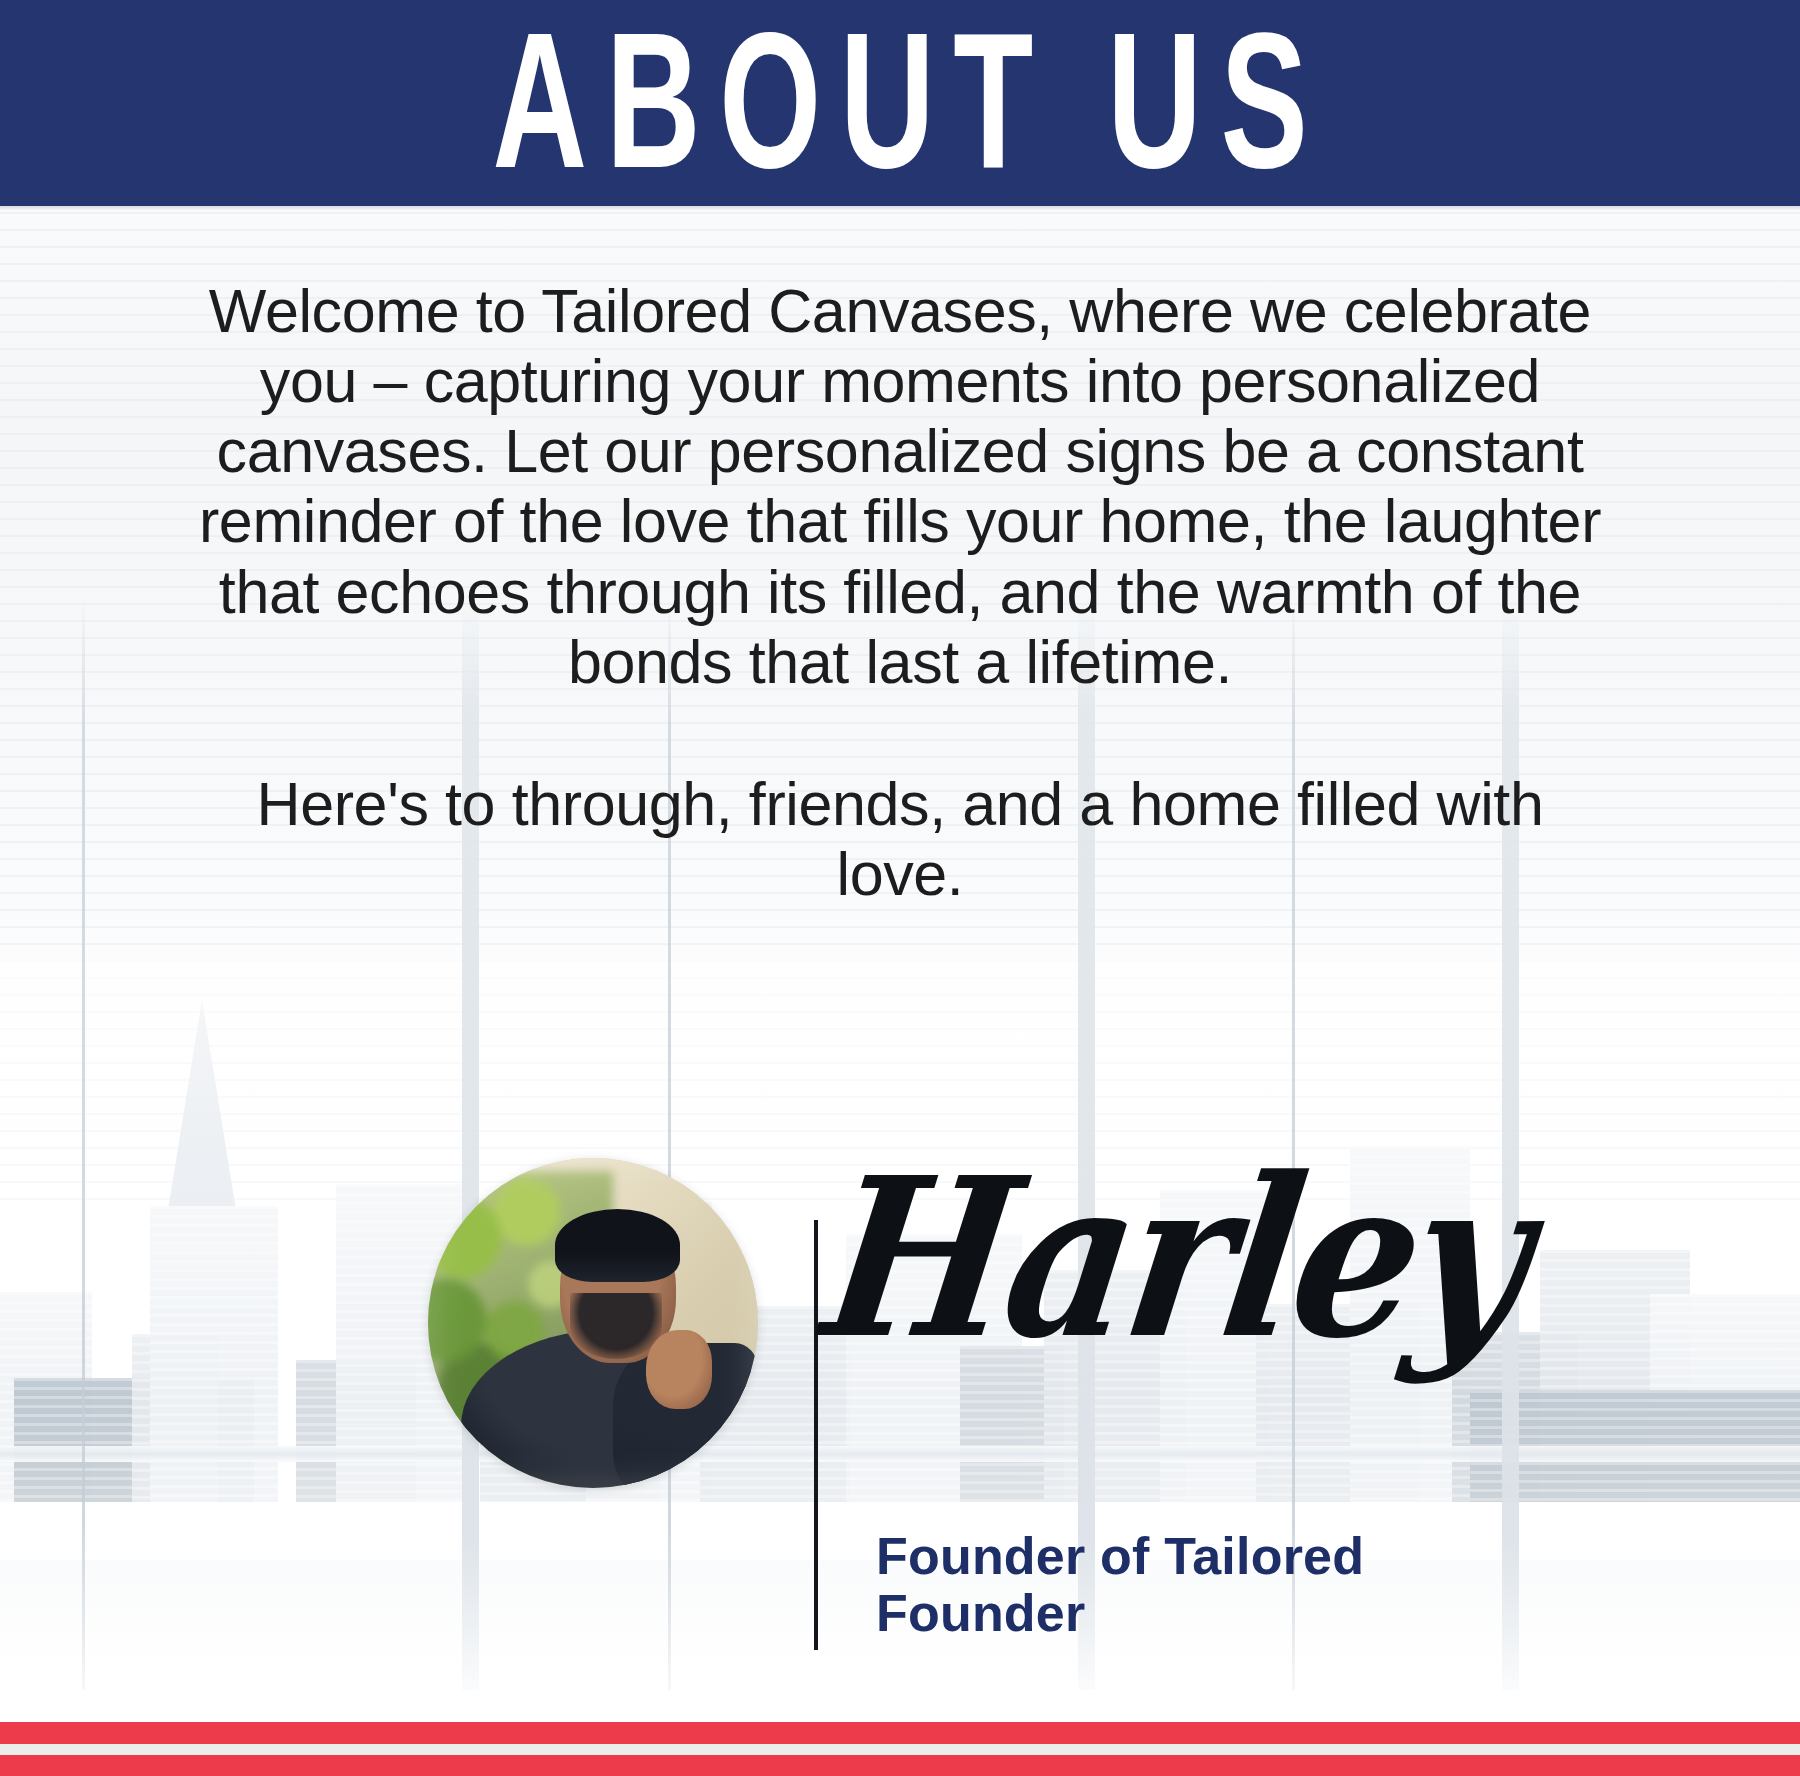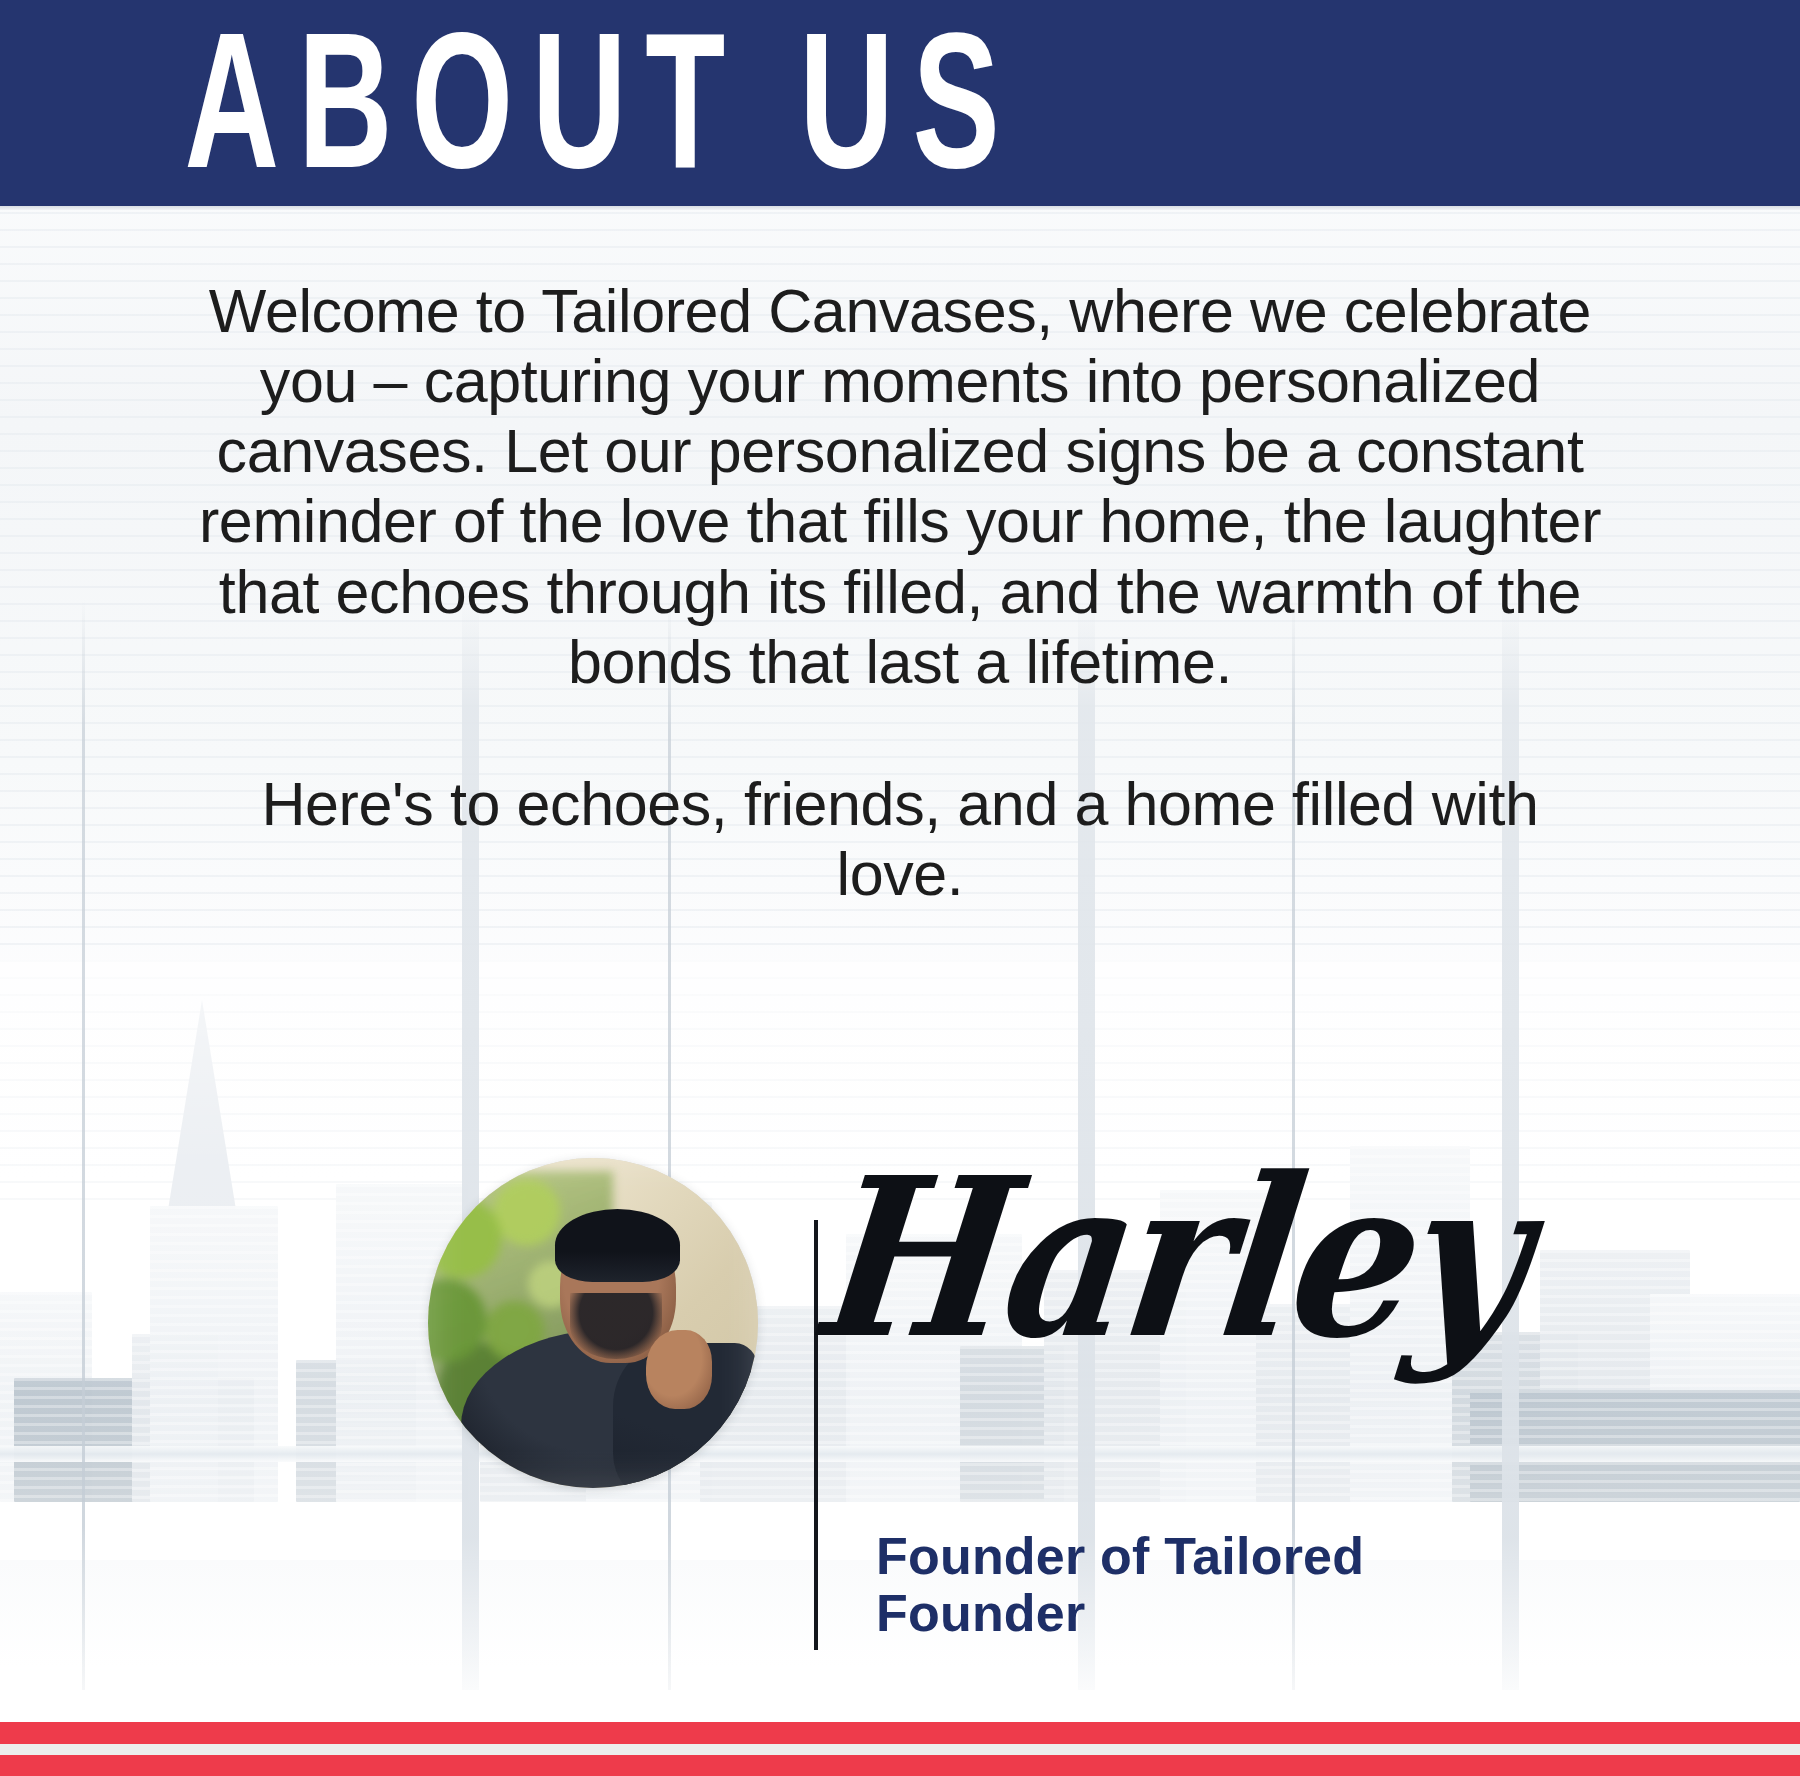--- a/index.html
+++ b/index.html
@@ -104,21 +104,21 @@
 
   
   .header-band {
     position: absolute;
     left: 0; top: 0;
     width: 1800px;
     height: 206px;
     background: #25356f;
     display: flex;
     align-items: center;
-    justify-content: flex-start;
+    justify-content: center;
     overflow: hidden;
     z-index: 6;
   }
   .header-title {
     color: #ffffff;
     font-family: "Liberation Sans", sans-serif;
     font-weight: 700;
     font-size: 182px;
     line-height: 1;
     letter-spacing: 26px;
@@ -355,21 +355,21 @@
   </div>
 
   <div class="header-band">
     <div class="header-title">ABOUT US</div>
   </div>
   <div class="header-underline"></div>
 
   <div class="copy">
     <p>Welcome to Tailored Canvases, where we celebrate you – capturing your moments into personalized canvases. Let our personalized signs be a constant reminder of the love that fills your home, the laughter that echoes through its filled, and the warmth of the bonds that last a lifetime.</p>
     <div class="gap"></div>
-    <p>Here's to echoes, friends, and a home filled with love.</p>
+    <p>Here's to through, friends, and a home filled with love.</p>
   </div>
 
   <div class="avatar">
     <div class="photo">
       <div class="ph-sky"></div>
       <div class="ph-foliage"></div>
       <div class="ph-body"></div>
       <div class="ph-arm"></div>
       <div class="ph-head"></div>
       <div class="ph-beard"></div>

